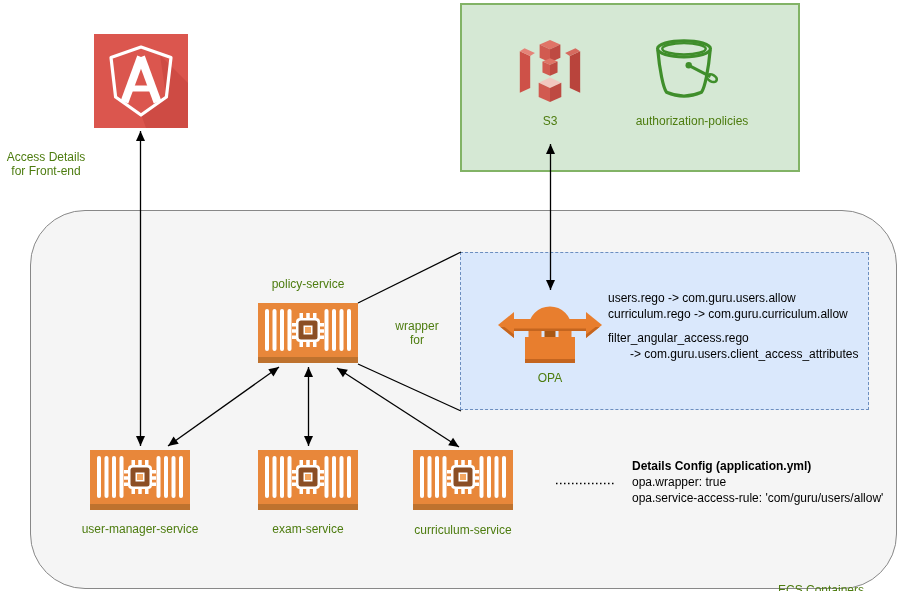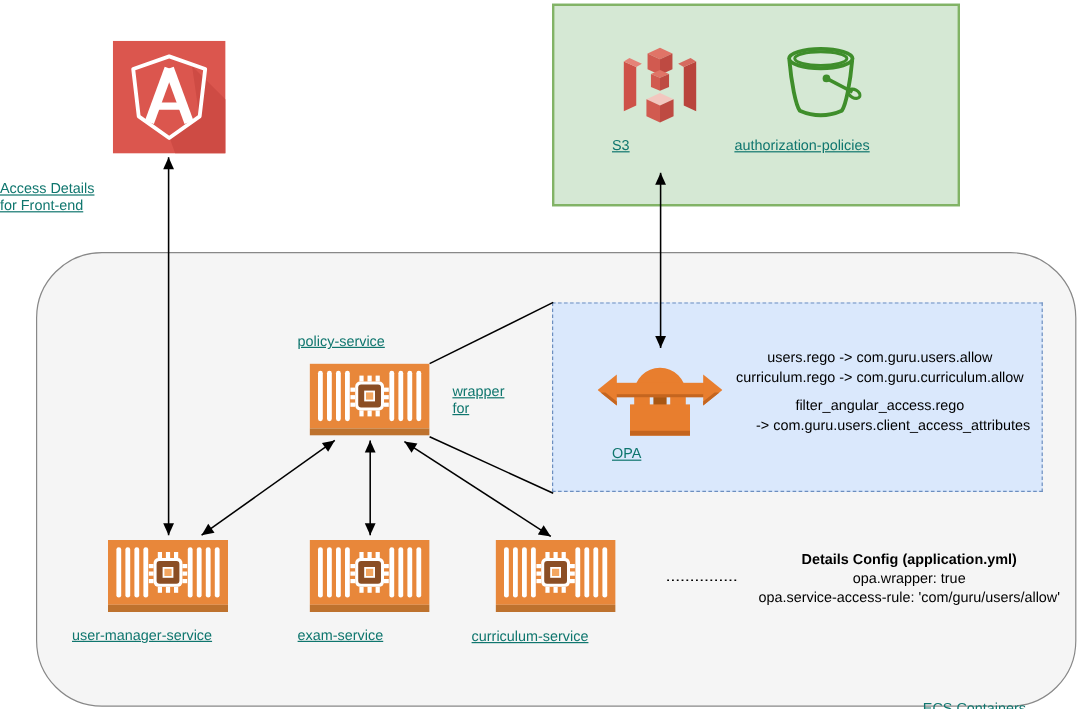--- a/index.html
+++ b/index.html
@@ -2,37 +2,37 @@
 <html><head>
 <meta charset="utf-8">
 <style>
   html,body{margin:0;padding:0;background:#ffffff;}
   .canvas{
     position:relative;width:901px;height:591px;overflow:hidden;
     font-family:"Liberation Sans", sans-serif;color:#000;background:#ffffff;
   }
   .abs{position:absolute;}
   .label{
-    position:absolute;font-size:12px;line-height:14px;text-align:left;color:#0f766e;text-decoration:underline;
+    position:absolute;font-size:12px;line-height:14px;text-align:center;color:#4d7c0f;
   }
   .green-box{
     position:absolute;left:460px;top:3px;width:336px;height:165px;
     background:#d5e8d4;border:2px solid #82b366;
   }
   .ecs-box{
     position:absolute;left:30px;top:210px;width:865px;height:377px;
     background:#f5f5f5;border:1px solid #888888;border-radius:55px;
   }
   .blue-box{
     position:absolute;left:460px;top:252px;width:409px;height:158px;
     background:#dae8fc;border:1px dashed #6c8ebf;box-sizing:border-box;
   }
   .overlay{position:absolute;left:0;top:0;pointer-events:none;z-index:5;}
   .icon-layer{z-index:6;}
-  .txt{position:absolute;font-size:12px;line-height:16px;z-index:6;white-space:nowrap;text-align:center;}
+  .txt{position:absolute;font-size:12px;line-height:16px;z-index:6;white-space:nowrap;}
   .txt .gap{height:8px;}
   .txt .indent{padding-left:22px;}
   .bold{font-weight:bold;}
 </style>
 </head>
 <body>
 
 <div class="canvas">
 
   <svg width="0" height="0" style="position:absolute" aria-hidden="true">

